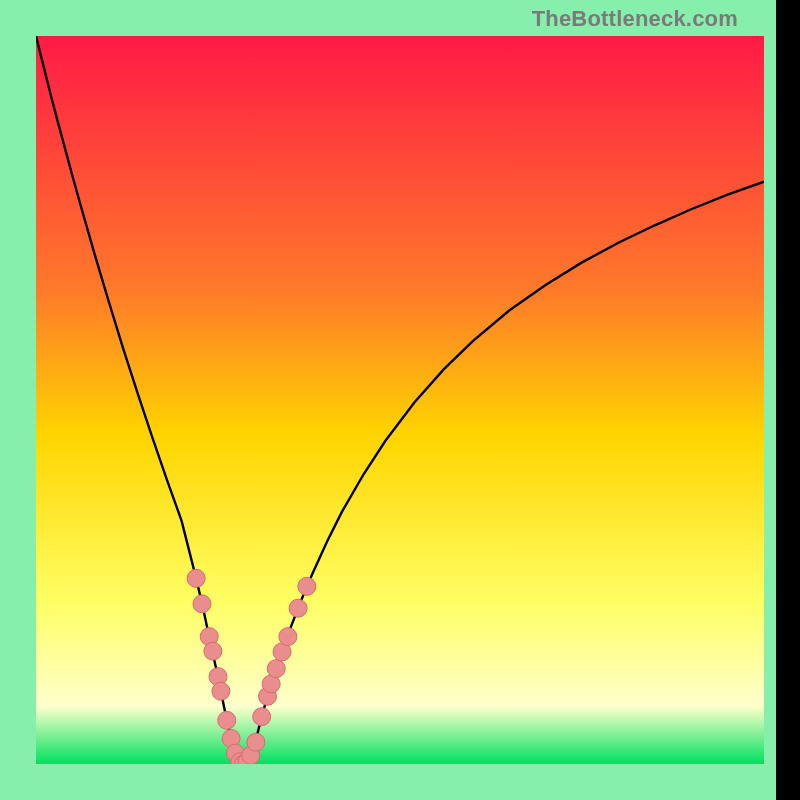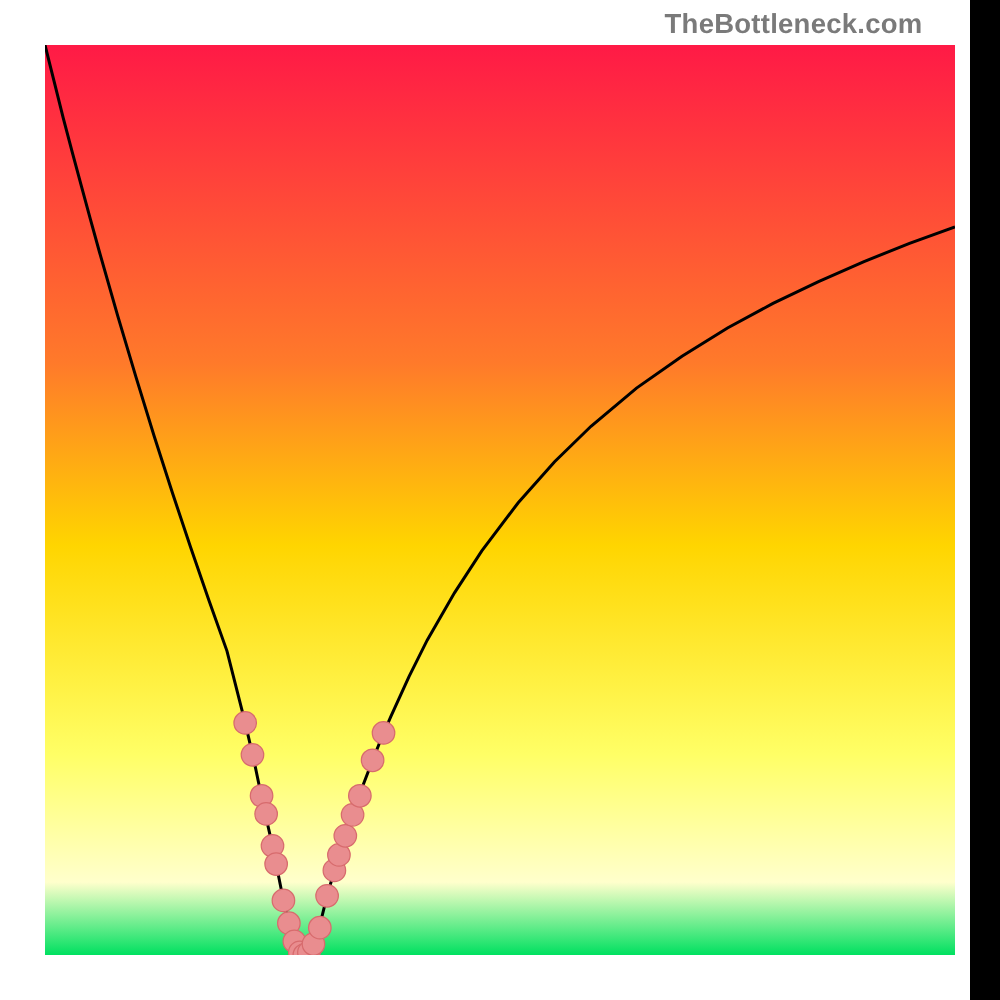--- a/index.html
+++ b/index.html
@@ -9,21 +9,21 @@
     height: 800px;
     overflow: hidden;
     background: #000;
     font-family: Arial, Helvetica, sans-serif;
   }
   .frame {
     position: absolute;
     top: 0; left: 0;
     width: 776px;
     height: 800px;
-    background: #ffffff;
+    background: #86efac;
     text-decoration: underline;
   }
   .plot-area {
     position: absolute;
     top: 36px;
     left: 36px;
     width: 728px;
     height: 728px;
     overflow: hidden;
   }

